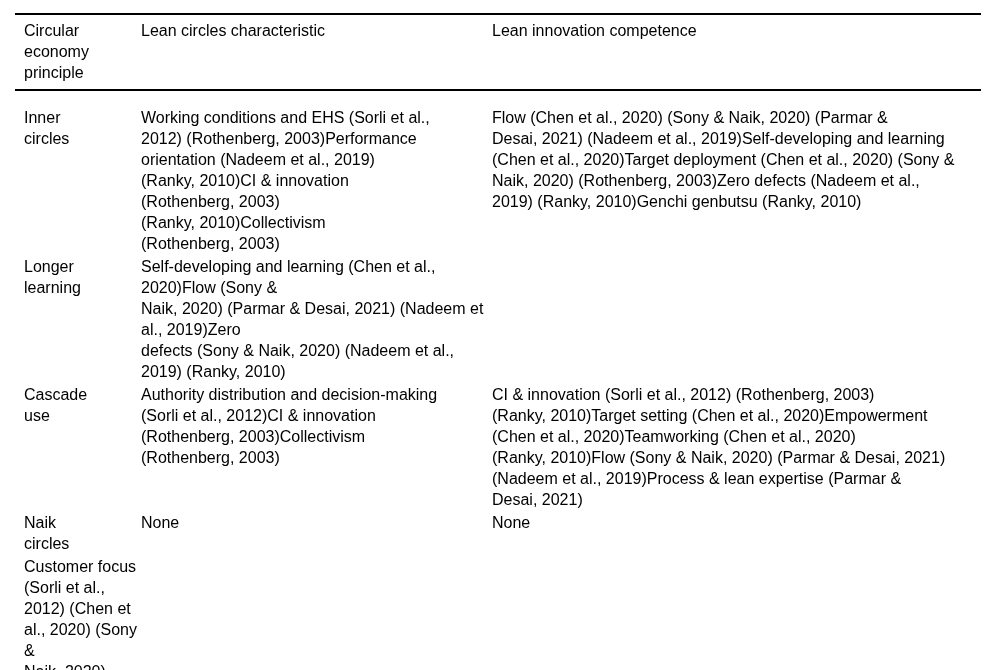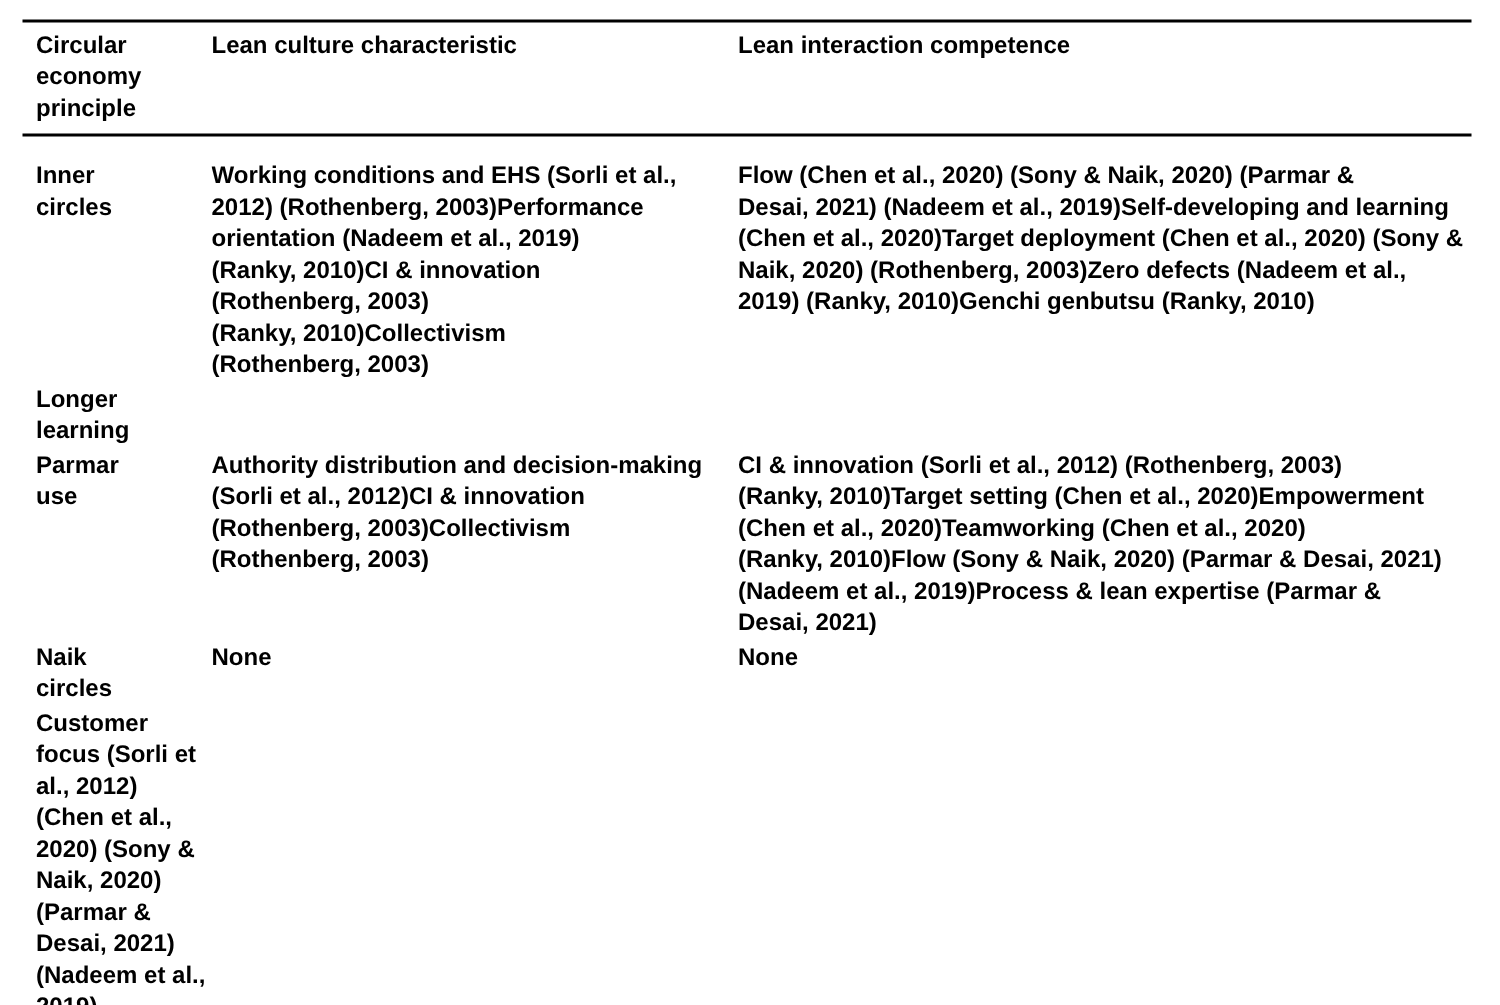--- a/index.html
+++ b/index.html
@@ -27,21 +27,21 @@
   }
   .tgrid {
     display: grid;
     grid-template-columns: 117px 351px 1fr;
     padding-left: 9px;
     box-sizing: border-box;
   }
   .tcell {
     font-size: 16px;
     line-height: 21px;
-    font-weight: 700;
+    font-weight: 400;
     white-space: pre-line;
     padding-right: 4px;
     overflow: hidden;
   }
   .header-row {
     padding-top: 5px;
     padding-bottom: 6px;
   }
   .table-body {
     padding-top: 16px;
@@ -58,22 +58,22 @@
 <body>
 
 <div class="paper-table">
 
   <div class="rule"></div>
 
   <div class="tgrid header-row">
     <div class="tcell">Circular
 economy
 principle</div>
-    <div class="tcell">Lean culture characteristic</div>
-    <div class="tcell">Lean interaction competence</div>
+    <div class="tcell">Lean circles characteristic</div>
+    <div class="tcell">Lean innovation competence</div>
   </div>
 
   <div class="rule"></div>
 
   <div class="table-body">
 
     <div class="tgrid body-row">
       <div class="tcell">Inner
 circles</div>
       <div class="tcell">Working conditions and EHS (Sorli et al.,
@@ -86,24 +86,27 @@
       <div class="tcell">Flow (Chen et al., 2020) (Sony &amp; Naik, 2020) (Parmar &amp;
 Desai, 2021) (Nadeem et al., 2019)Self-developing and learning
 (Chen et al., 2020)Target deployment (Chen et al., 2020) (Sony &amp;
 Naik, 2020) (Rothenberg, 2003)Zero defects (Nadeem et al.,
 2019) (Ranky, 2010)Genchi genbutsu (Ranky, 2010)</div>
     </div>
 
     <div class="tgrid body-row">
       <div class="tcell">Longer
 learning</div>
+      <div class="tcell">Self-developing and learning (Chen et al., 2020)Flow (Sony &amp;
+Naik, 2020) (Parmar &amp; Desai, 2021) (Nadeem et al., 2019)Zero
+defects (Sony &amp; Naik, 2020) (Nadeem et al., 2019) (Ranky, 2010)</div>
     </div>
 
     <div class="tgrid body-row">
-      <div class="tcell">Parmar
+      <div class="tcell">Cascade
 use</div>
       <div class="tcell">Authority distribution and decision-making
 (Sorli et al., 2012)CI &amp; innovation
 (Rothenberg, 2003)Collectivism
 (Rothenberg, 2003)</div>
       <div class="tcell">CI &amp; innovation (Sorli et al., 2012) (Rothenberg, 2003)
 (Ranky, 2010)Target setting (Chen et al., 2020)Empowerment
 (Chen et al., 2020)Teamworking (Chen et al., 2020)
 (Ranky, 2010)Flow (Sony &amp; Naik, 2020) (Parmar &amp; Desai, 2021)
 (Nadeem et al., 2019)Process &amp; lean expertise (Parmar &amp;

